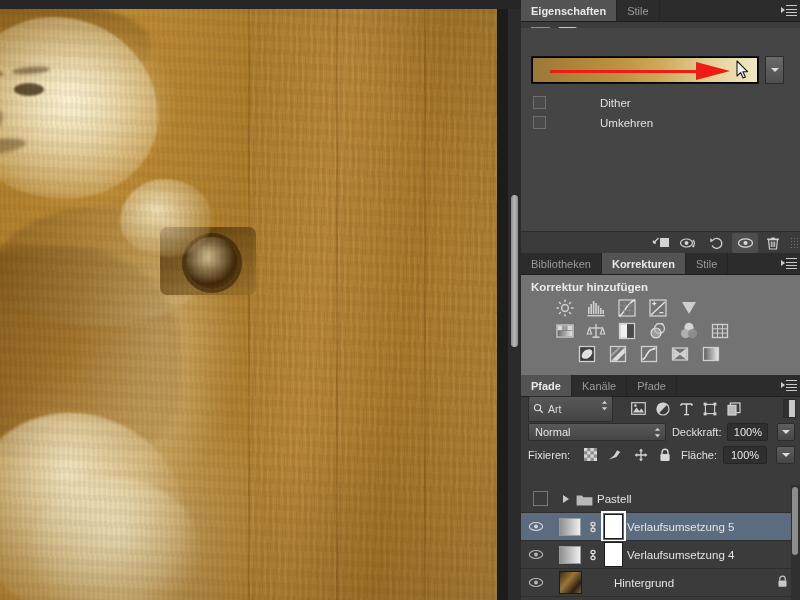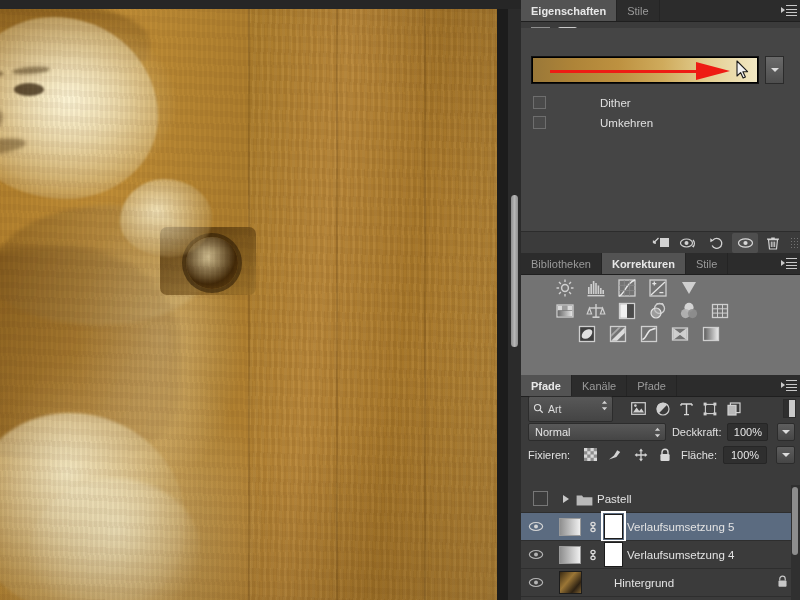--- a/index.html
+++ b/index.html
@@ -435,20 +435,21 @@
           <span class="menu-glyph">
             <span class="menu-tri"></span>
               <i></i>
               <i></i>
               <i></i>
               <i></i>
           </span>
         </div>
       </div>
 
+      <div id="adjust-title">Korrektur hinzufügen</div>
 
       <div class="adj-rows">
 
         <div class="adj-row">
           <svg class="adj-ico" viewBox="0 0 20 20">
             <circle cx="10" cy="10" r="3.4" fill="none" stroke="#cfcfcf" stroke-width="1.5"></circle>
             <g stroke="#cfcfcf" stroke-width="1.4">
               <path d="M10 1.5v2.6M10 15.9v2.6M1.5 10h2.6M15.9 10h2.6M4 4l1.9 1.9M14.1 14.1L16 16M16 4l-1.9 1.9M5.9 14.1L4 16"></path>
             </g>
           </svg>

